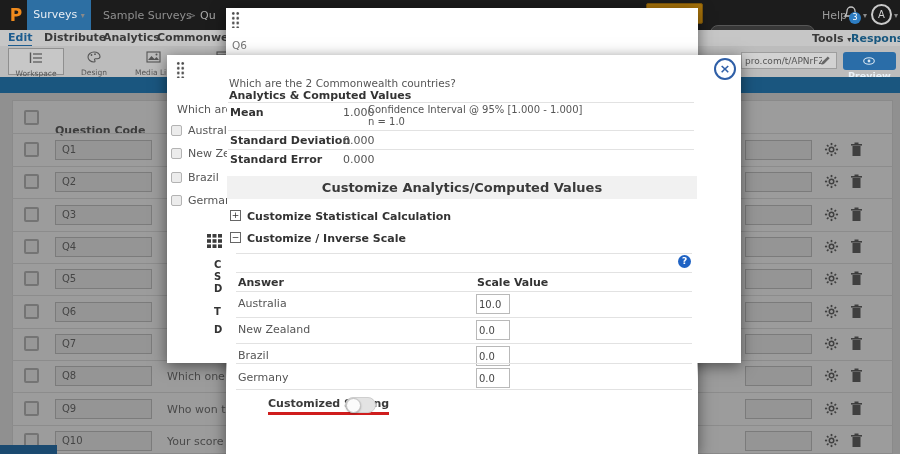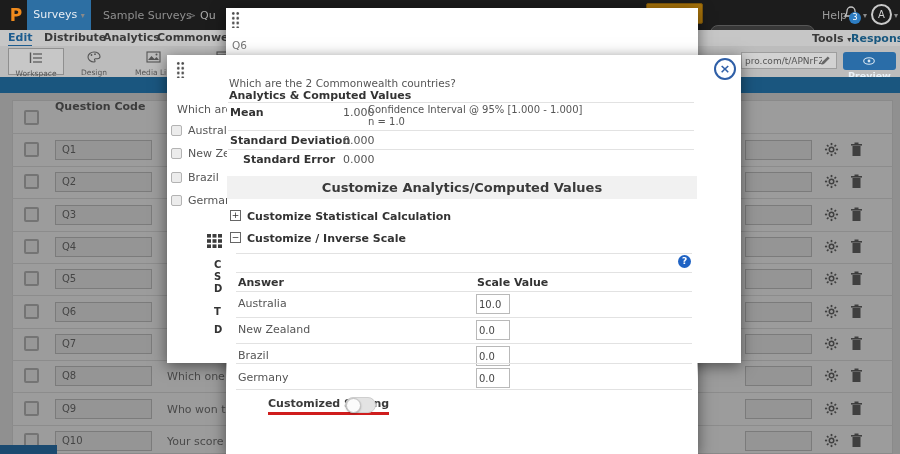--- a/index.html
+++ b/index.html
@@ -171,21 +171,21 @@
         </svg>
     </span><span>Preview</span>
   </div>
   <div class="abs blueband"></div>
 
   <div class="abs content">
     <div class="abs card" style="left:12px;top:7px;width:881px;height:354px;position:absolute;"></div>
   </div>
 
   <div class="abs bg-check" style="left:24px;top:110px;"></div>
-  <span class="abs th" style="left:55px;top:100px;">Question Code</span>
+  <span class="abs th" style="left:55px;top:124px;">Question Code</span>
   <div class="abs row-sep" style="top:133px;"></div>
 
   <div>
 
     <div class="abs bg-check" style="left:24px;top:142px;"></div>
     <div class="abs qbox" style="left:55px;top:140px;">Q1</div>
     <div class="abs rbox" style="top:140px;"></div>
     <span class="abs" style="left:824px;top:142px;">
         <svg width="15" height="15" viewBox="0 0 16 16">
           <circle cx="8" cy="8" r="2.4" fill="none" stroke="#3f3f3f" stroke-width="1.6"></circle>
@@ -507,21 +507,21 @@
     <span class="abs stat-label" style="left:3px;top:51px;">Mean</span>
     <span class="abs stat-val" style="left:116px;top:51px;">1.000</span>
     <span class="abs stat-extra" style="left:141px;top:49px;">Confidence Interval @ 95% [1.000 - 1.000]</span>
     <span class="abs stat-extra" style="left:141px;top:61px;">n = 1.0</span>
     <div class="abs hr" style="left:1px;top:75px;width:466px;"></div>
 
     <span class="abs stat-label" style="left:3px;top:79px;">Standard Deviation</span>
     <span class="abs stat-val" style="left:116px;top:79px;">0.000</span>
     <div class="abs hr" style="left:1px;top:94px;width:466px;"></div>
 
-    <span class="abs stat-label" style="left:3px;top:98px;margin-left:13px;">Standard Error</span>
+    <span class="abs stat-label" style="left:3px;top:98px;">Standard Error</span>
     <span class="abs stat-val" style="left:116px;top:98px;">0.000</span>
 
     <div class="abs band">Customize Analytics/Computed Values</div>
 
     <div class="abs acc-icon" style="left:3px;top:155px;">+</div>
     <span class="abs acc-label" style="left:20px;top:155px;">Customize Statistical Calculation</span>
     <div class="abs acc-icon" style="left:3px;top:177px;">−</div>
     <span class="abs acc-label" style="left:20px;top:177px;">Customize / Inverse Scale</span>
 
     <div class="abs hr" style="left:9px;top:198px;width:456px;"></div>

